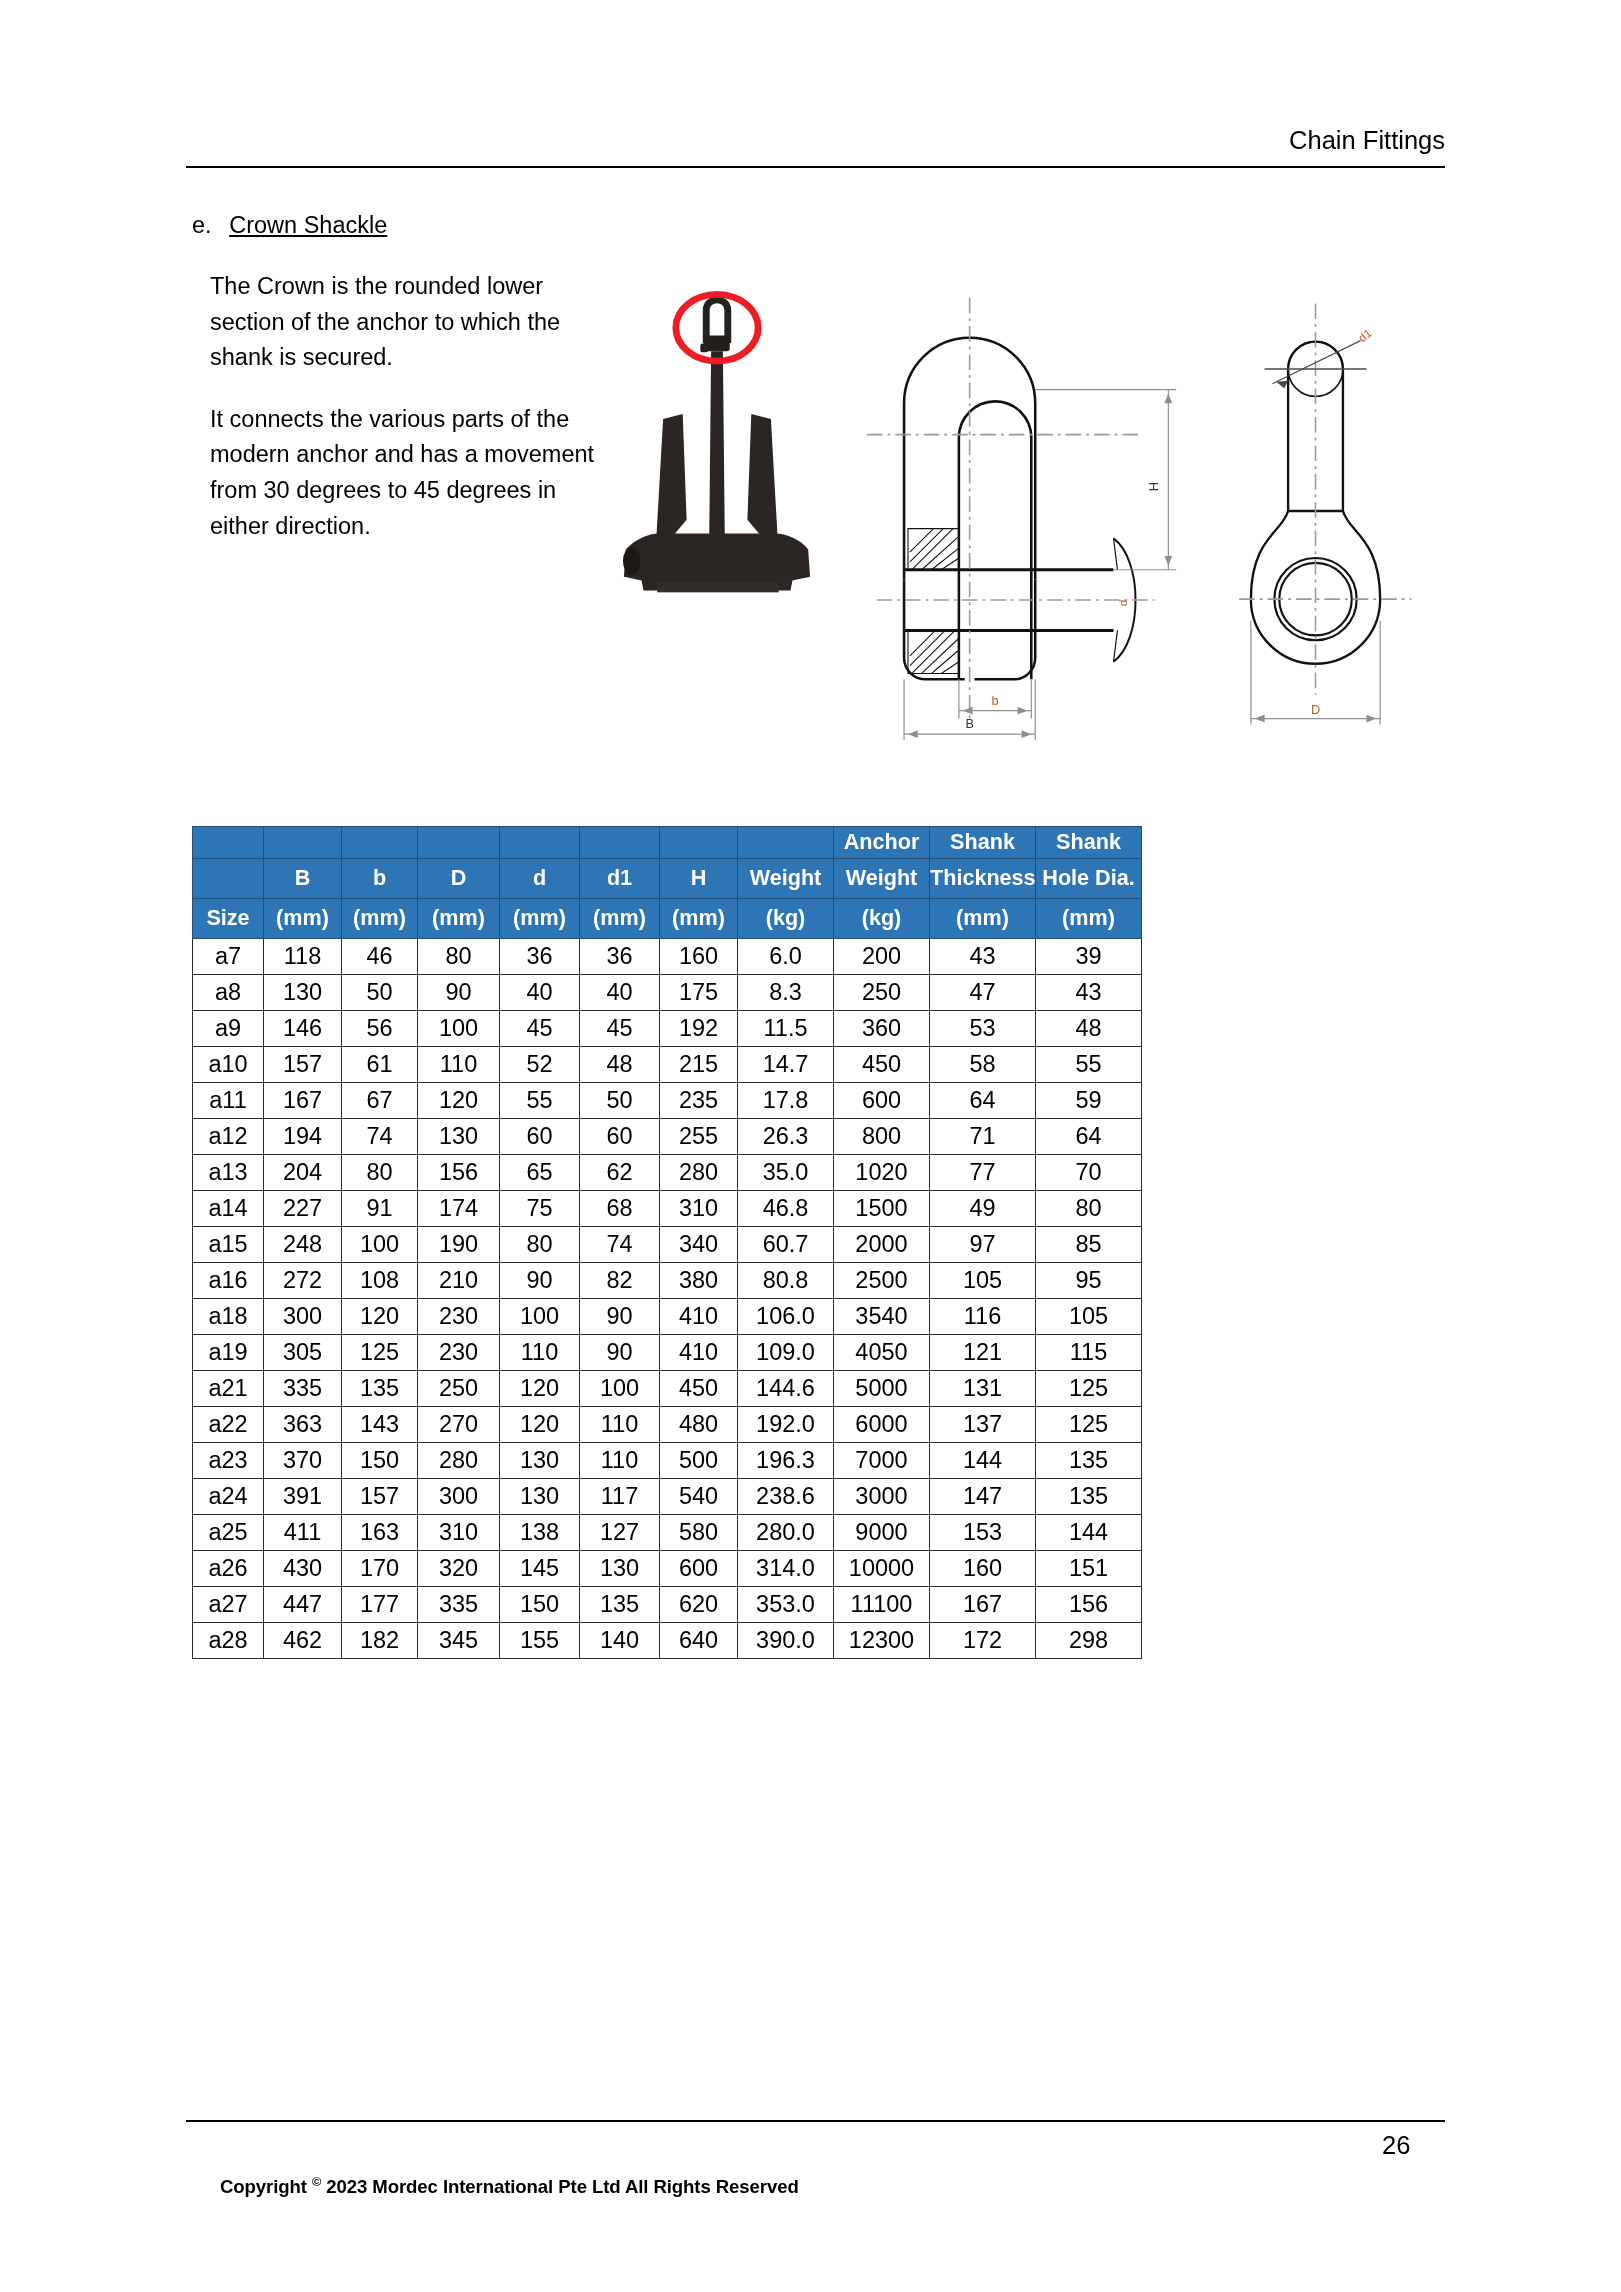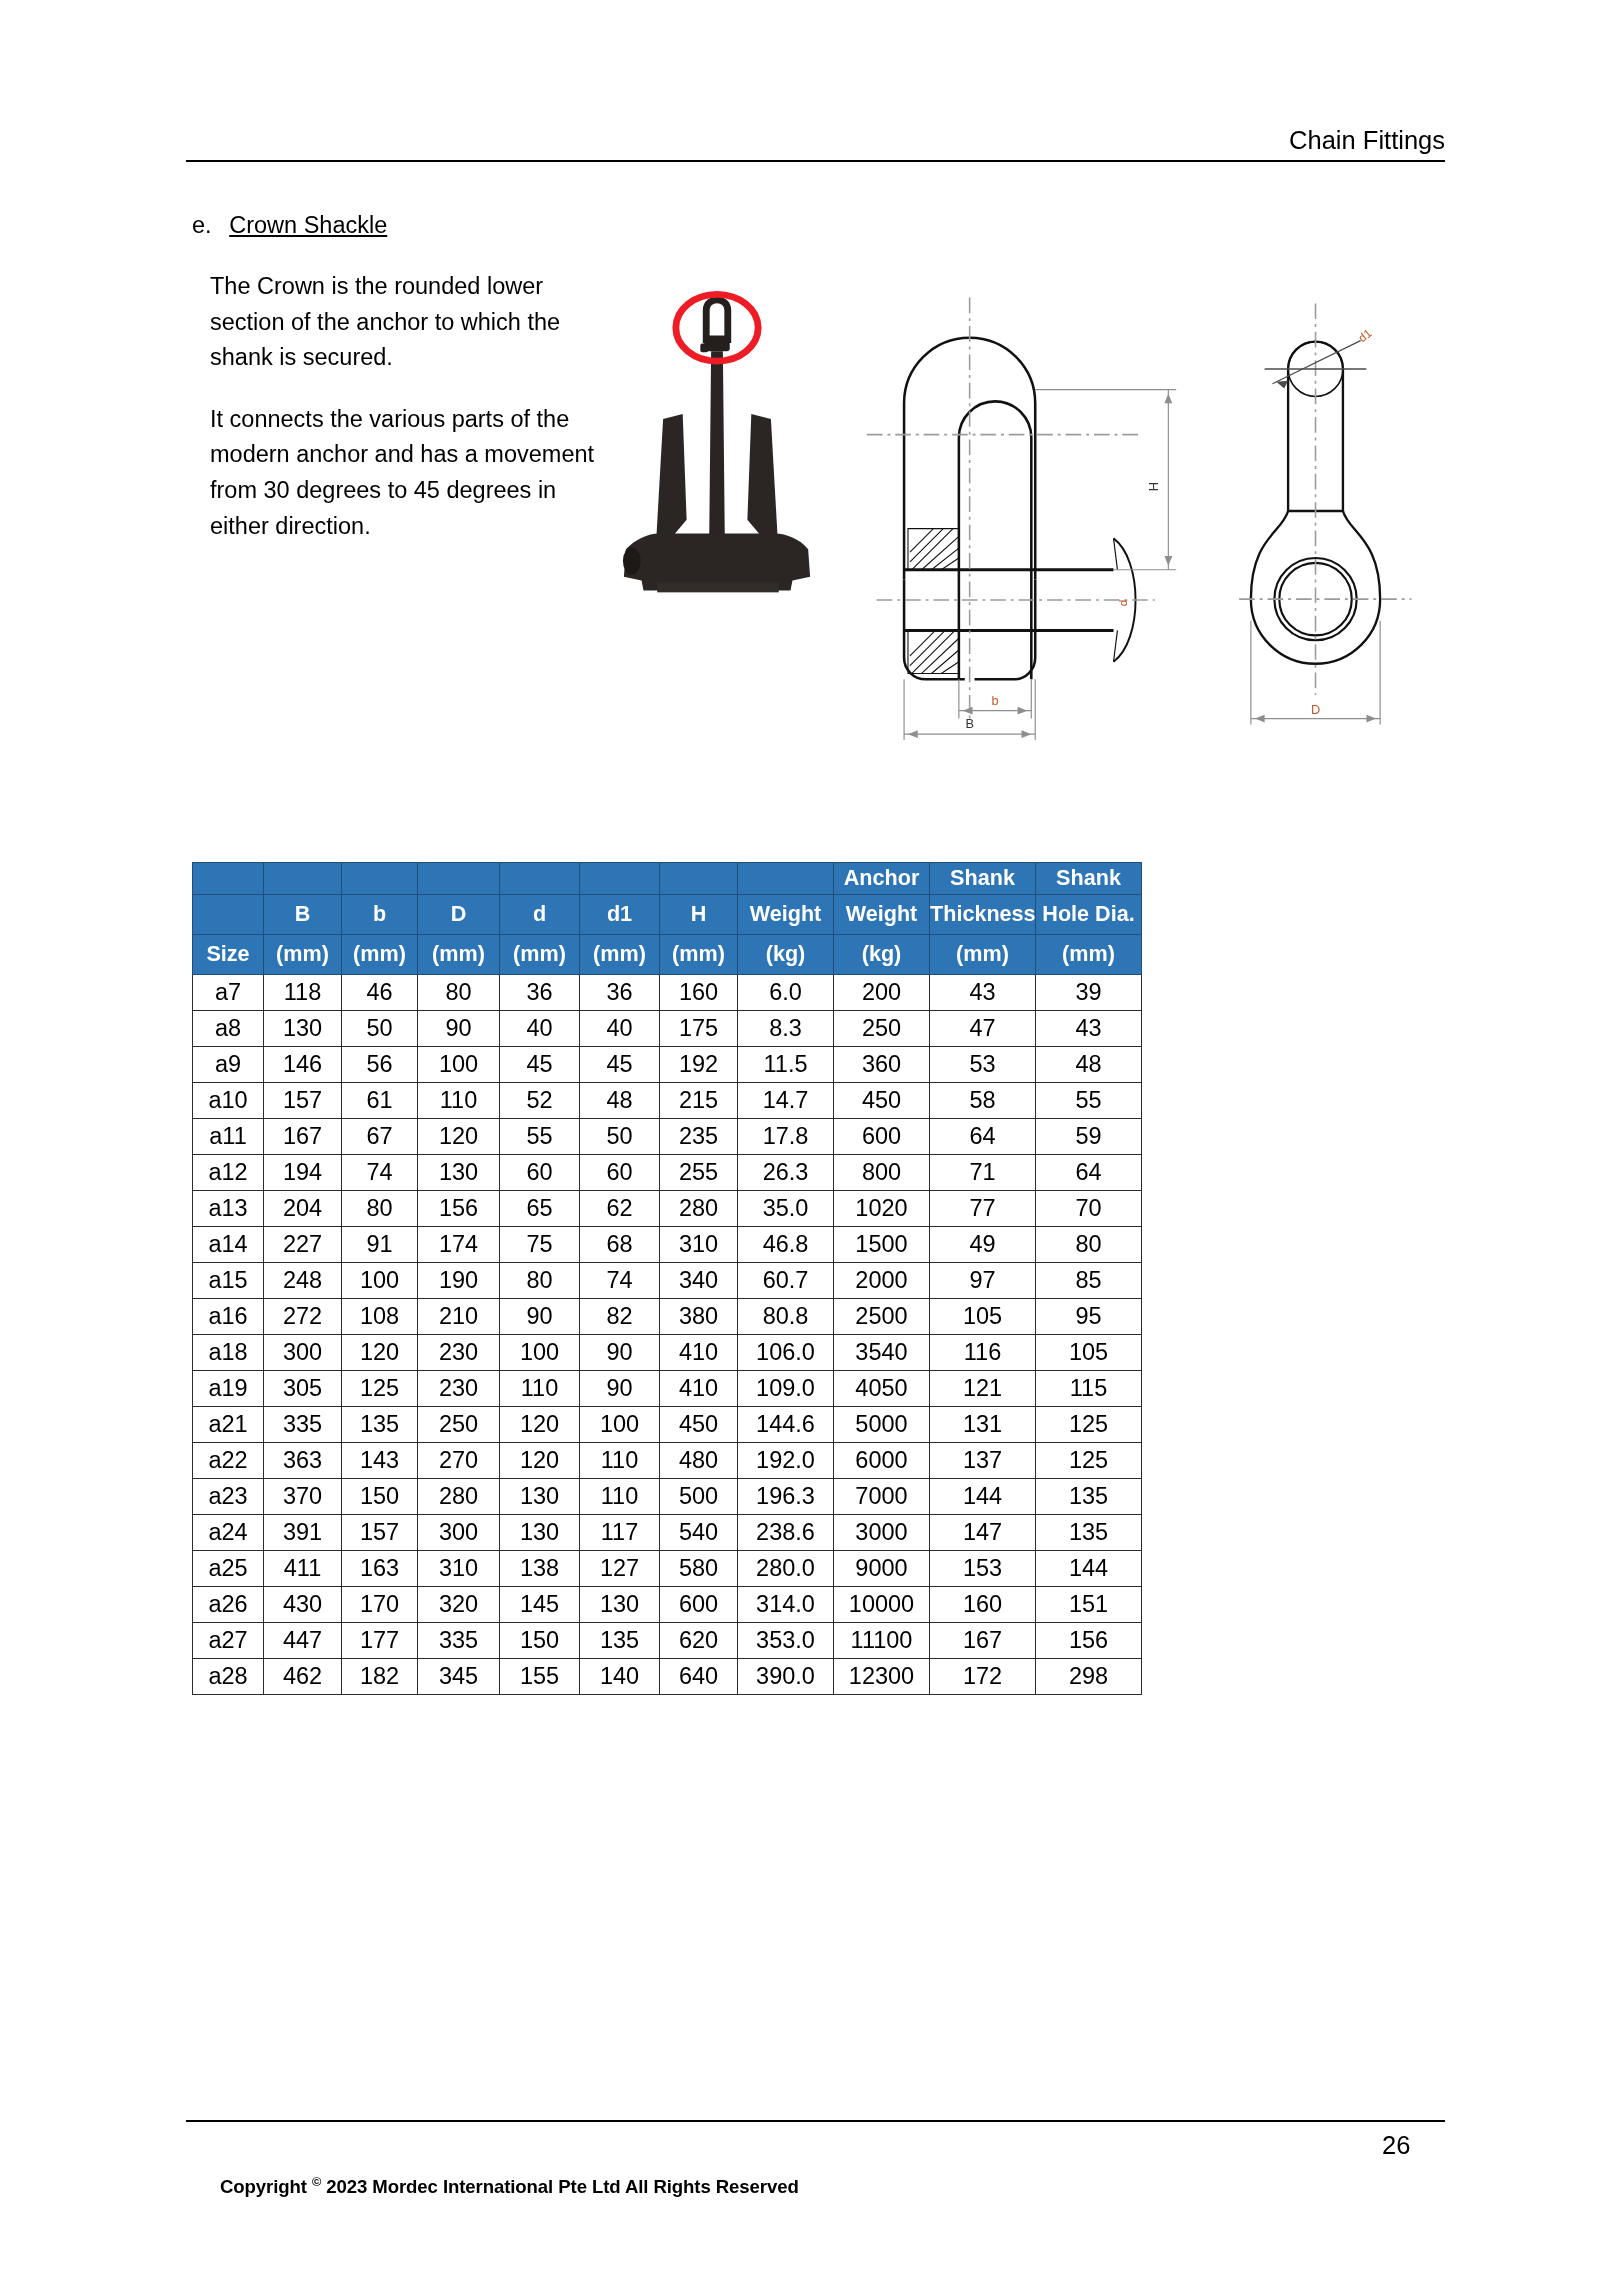--- a/index.html
+++ b/index.html
@@ -25,21 +25,21 @@
 
   
   .header {
     position: absolute;
     left: 186px;
     top: 125px;
     width: 1259px;
     text-align: right;
     font-size: 25.5px;
     line-height: 1.2;
-    padding-bottom: 4px;
+    padding-bottom: 10px;
     border-bottom: 2px solid #000;
   }
 
   
   .section-head {
     position: absolute;
     left: 192px;
     top: 212px;
     font-size: 23.5px;
     display: flex;
@@ -87,21 +87,20 @@
     width: 206px;
     height: 470px;
   }
 
   
   .table-wrap {
     position: absolute;
     left: 192px;
     top: 826px;
     width: 926px;
-    margin-top: 36px;
   }
   table.spec {
     border-collapse: collapse;
     width: 100%;
     table-layout: fixed;
     font-size: 22.5px;
   }
   table.spec th, table.spec td {
     border: 1px solid #2b2b2b;
     text-align: center;

